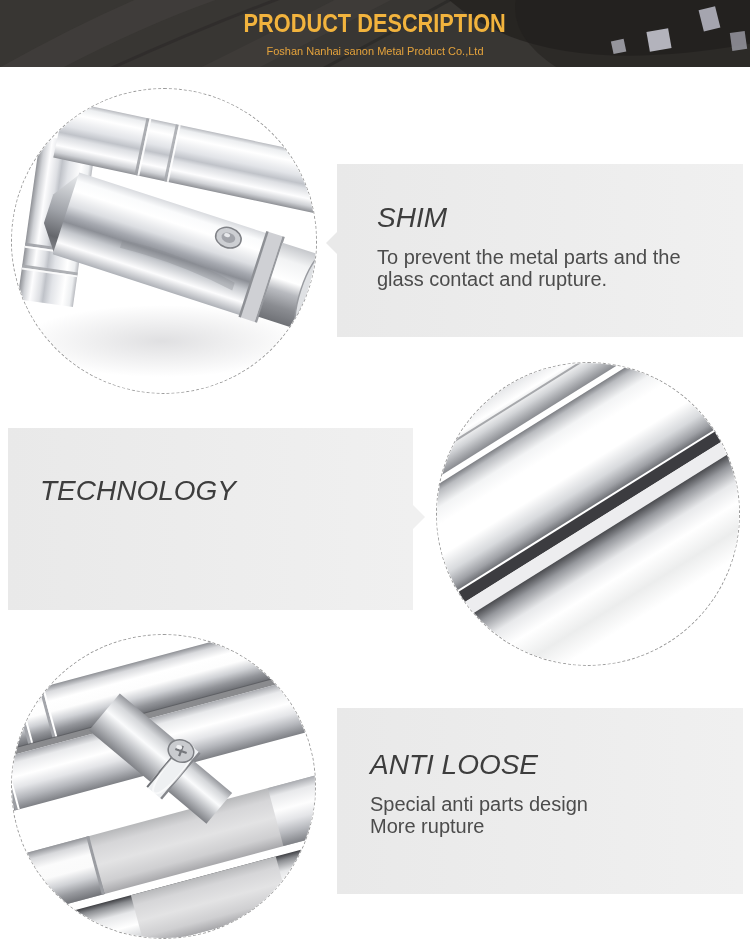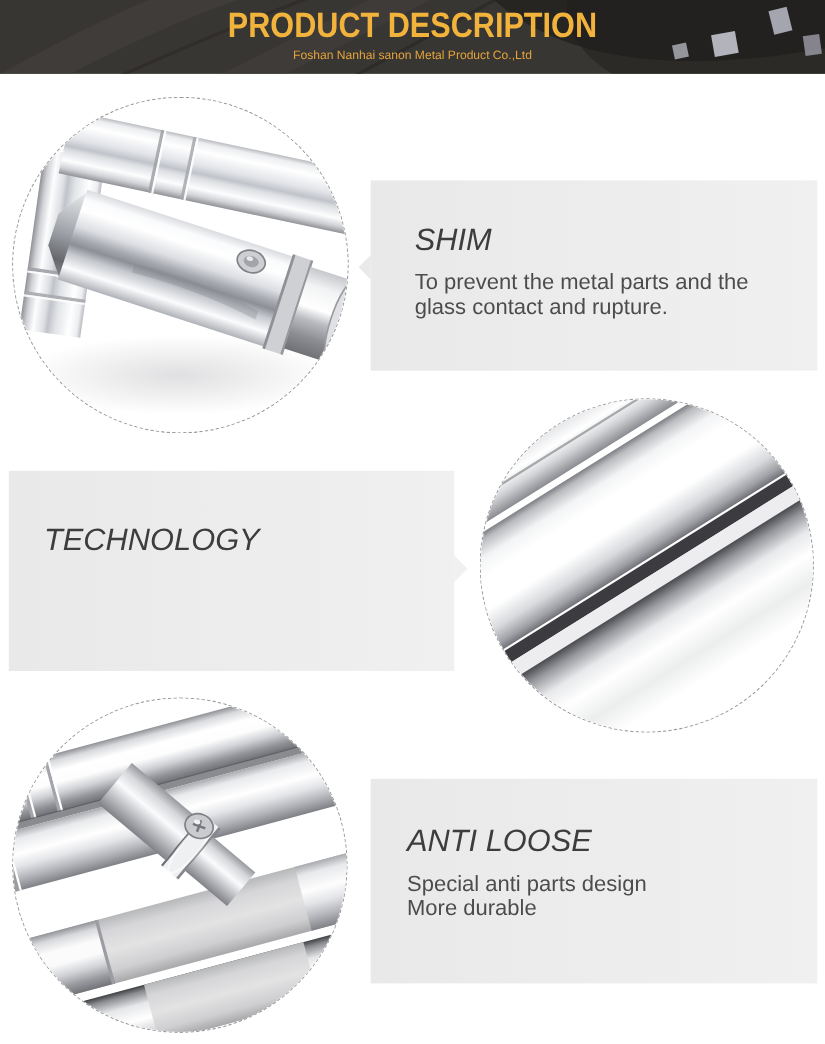--- a/index.html
+++ b/index.html
@@ -11,21 +11,21 @@
   }
 
   
   .hero {
     position:absolute; left:0; top:0; width:750px; height:67px;
     background:#33312e; overflow:hidden;
   }
   .hero-bg { position:absolute; left:0; top:0; width:750px; height:67px; display:block; }
   .hero-text { position:absolute; left:0; top:0; width:100%; text-align:center; }
   .hero-title {
-    margin:0; padding-top:3px; font-size:32px; line-height:40px;
+    margin:0; padding-top:3px; font-size:25px; line-height:40px;
     font-weight:bold; color:#F2B33D; letter-spacing:0;
   }
   .hero-title .squeeze { display:inline-block; transform:scaleX(.87); transform-origin:center; white-space:nowrap; }
   .hero-sub {
     font-size:11px; line-height:16px; color:#E5A33C; margin-top:0;
   }
 
   
   .circle {
     position:absolute; border-radius:50%; background:#fff;
@@ -293,16 +293,16 @@
         <ellipse rx="13" ry="11" fill="#c9cbcf" stroke="#7e8085" stroke-width="1.5"></ellipse>
         <path d="M-6,0 H6 M0,-5.5 V5.5" stroke="#75777c" stroke-width="2.2"></path>
         <ellipse cx="-3" cy="-3" rx="3" ry="2" fill="#f0f1f3"></ellipse>
       </g>
     </svg>
   </div>
 
   <section class="box box-anti">
     <h2>ANTI LOOSE</h2>
     <div class="line">Special anti parts design</div>
-    <div class="line">More durable</div>
+    <div class="line">More rupture</div>
   </section>
 
 </div>
 
 </body></html>

